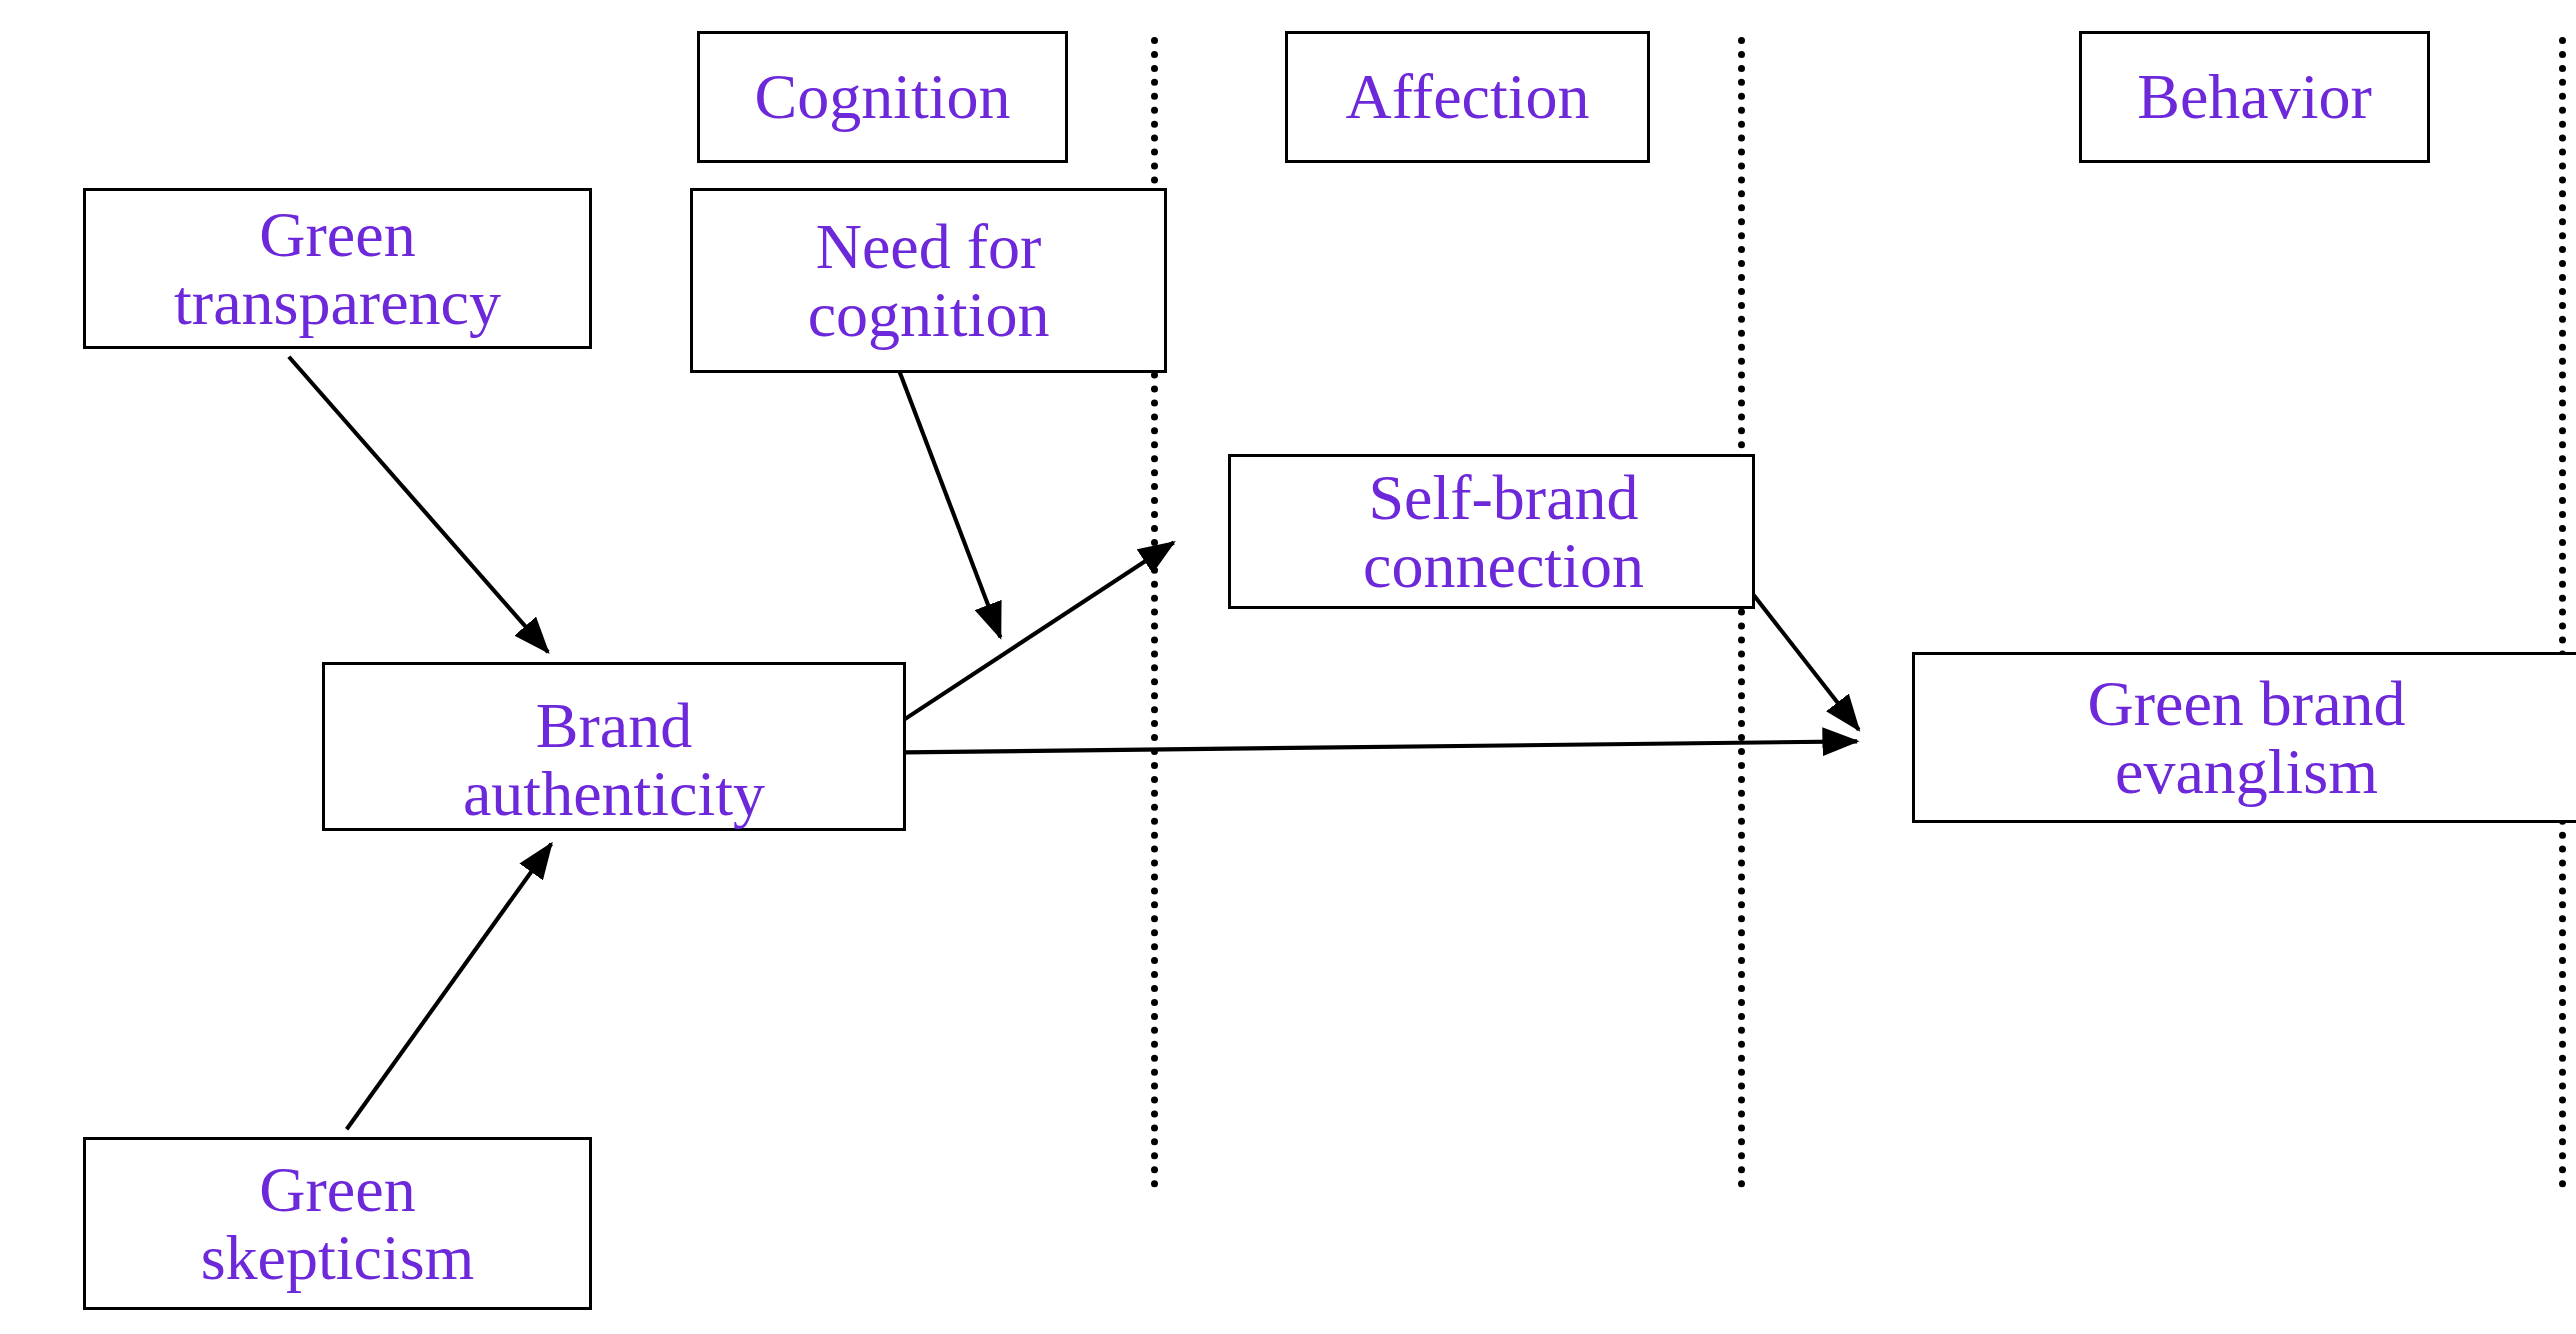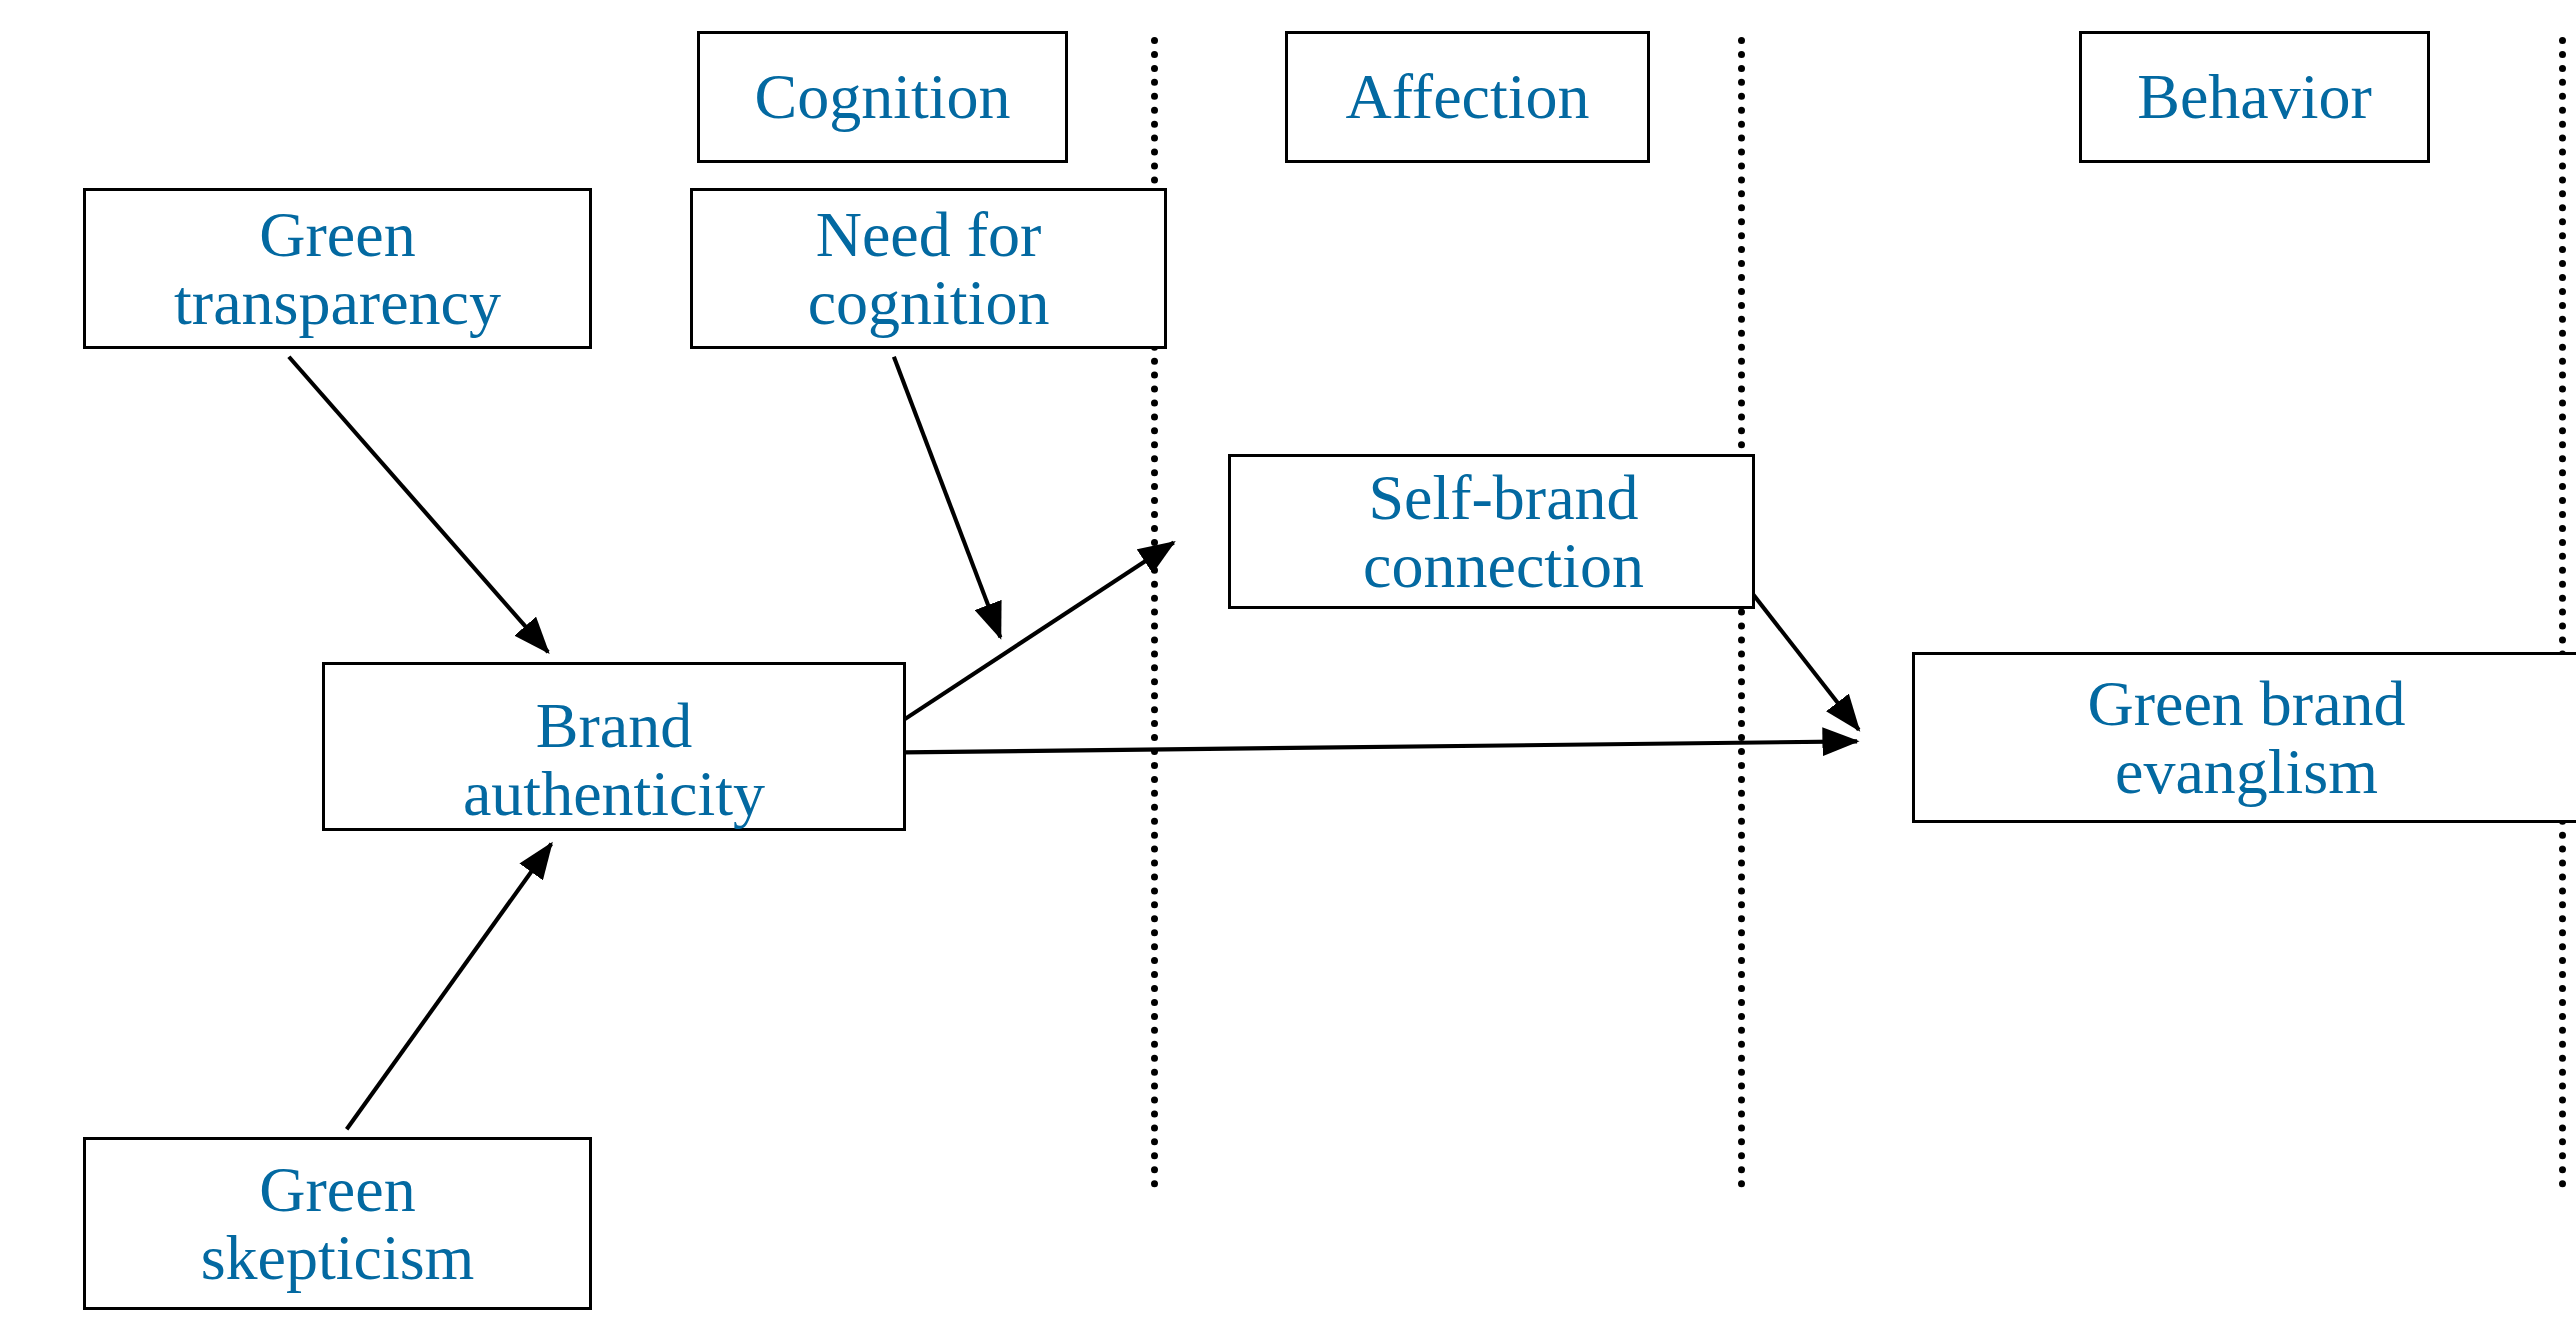--- a/index.html
+++ b/index.html
@@ -17,40 +17,40 @@
   }
   .node {
     position: absolute;
     box-sizing: border-box;
     border: 3.3px solid #000000;
     background: #ffffff;
     display: flex;
     align-items: center;
     justify-content: center;
     text-align: center;
-    color: #0369a1;
+    color: #6d28d9;
     line-height: 1.06;
     z-index: 3;
   }
   .node-label {
     display: block;
     width: 100%;
     padding: 0 6.6px;
     box-sizing: border-box;
   }
   .header-node { font-size: 64px; }
   .body-node   { font-size: 64px; margin-left: 48px; }
 
   
   #hdr-cognition { left: 697px;  top: 31px;   width: 371px; height: 132px; }
   #hdr-affection { left: 1285px; top: 31px;   width: 365px; height: 132px; justify-content: center; }
   #hdr-behavior  { left: 2079px; top: 31px;   width: 351px; height: 132px; }
 
   #node-green-transparency { left: 35px;   top: 188px;  width: 509px;  height: 161px; }
-  #node-need-cognition     { left: 642px;  top: 188px;  width: 477px;  height: 161px; }
+  #node-need-cognition     { left: 642px;  top: 188px;  width: 477px;  height: 185px; }
   #node-self-brand         { left: 1180px; top: 454px;  width: 527px;  height: 155px; padding-left: 24px; }
   #node-brand-auth         { left: 274px;  top: 662px;  width: 584px;  height: 169px; align-items: flex-end; }
   #node-green-evanglism    { left: 1864px; top: 652px;  width: 669px;  height: 171px; }
   #node-green-skepticism   { left: 35px;   top: 1137px; width: 509px;  height: 173px; }
 
   
   .divider {
     position: absolute;
     width: 0;
     border-left: 7.4px dotted #000000;

